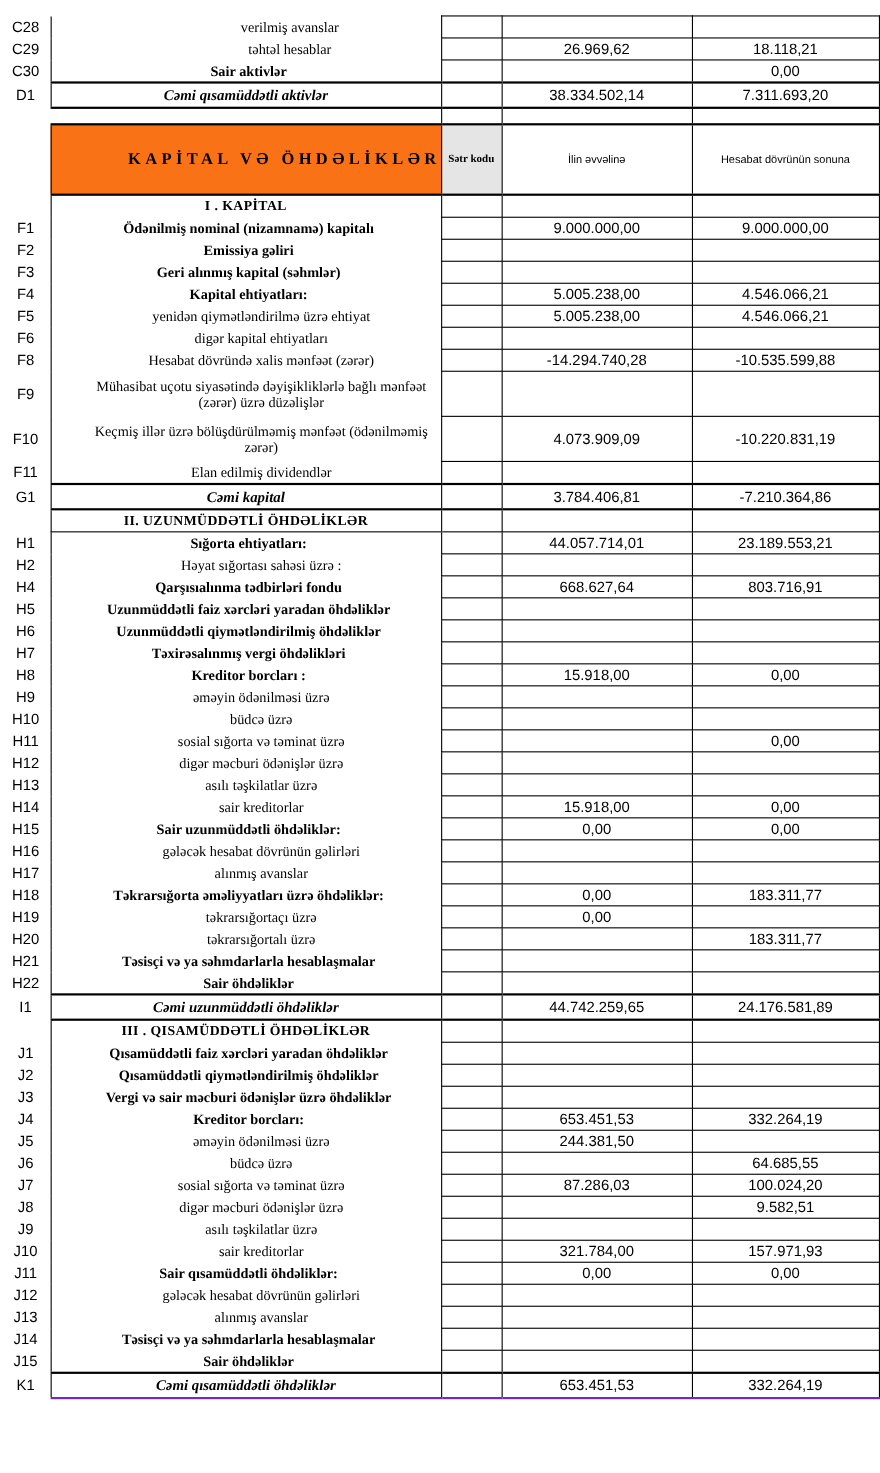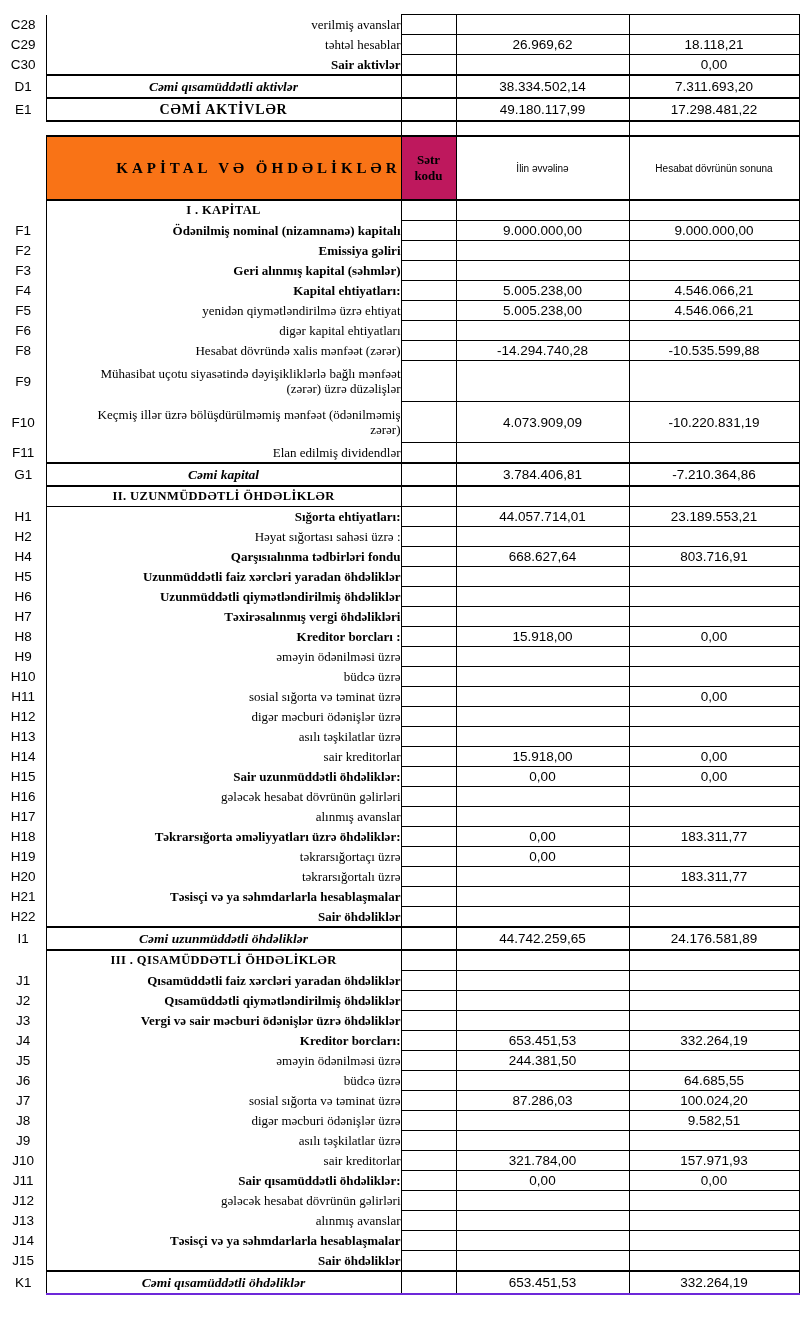--- a/index.html
+++ b/index.html
@@ -17,21 +17,21 @@
   col.c-v2{width:170px;}
 
   td{padding:0;vertical-align:middle;height:19px;line-height:19px;font-size:13px;}
 
   td.code{
     font-family:"Liberation Sans", sans-serif;font-size:13.5px;
     text-align:center;border:none;
   }
   td.label{
     border-left:1px solid #000;
-    font-weight:bold;padding-left:5px;text-align:right;
+    font-weight:bold;padding-left:5px;text-align:center;
   }
   td.label.sub{font-weight:normal;padding-left:28px;}
   td.label.sub2{font-weight:normal;padding-left:80px;}
   td.kod{border:1px solid #000;}
   td.val{
     border:1px solid #000;
     font-family:"Liberation Sans", sans-serif;font-size:13.5px;
     text-align:center;
   }
 
@@ -68,23 +68,23 @@
   }
 
   
   tr.header-row td{height:62px;}
   td.h-title{
     background:#f97316;
     border:1px solid #000;border-top:2px solid #000;border-bottom:2px solid #000;
     text-align:right;font-weight:bold;font-size:15px;letter-spacing:4px;margin-left:43px;
   }
   td.h-kod{
-    background:#be185d;
+    background:#e5e5e5;
     border:1px solid #000;border-top:2px solid #000;border-bottom:2px solid #000;
-    text-align:center;font-weight:bold;font-size:13px;line-height:16px;
+    text-align:center;font-weight:bold;font-size:10px;line-height:16px;
     padding:0 6px;
     margin-left:24px;
   }
   td.h-val{
     border:1px solid #000;border-top:2px solid #000;border-bottom:2px solid #000;
     font-family:"Liberation Sans", sans-serif;font-size:10px;
     text-align:center;line-height:15px;
   }
   tr.r-last td.label, tr.r-last td.kod, tr.r-last td.val{border-bottom:2px solid #6d28d9;}
 </style>
@@ -122,27 +122,20 @@
           <td class="kod"></td>
           <td class="val"></td>
           <td class="val">0,00</td>
         </tr>
         <tr class="r-total">
           <td class="code">D1</td>
           <td class="label">Cəmi qısamüddətli aktivlər</td>
           <td class="kod"></td>
           <td class="val">38.334.502,14</td>
           <td class="val">7.311.693,20</td>
-        </tr>
-        <tr class="r-total r-grand">
-          <td class="code">E1</td>
-          <td class="label">CƏMİ AKTİVLƏR</td>
-          <td class="kod"></td>
-          <td class="val">49.180.117,99</td>
-          <td class="val">17.298.481,22</td>
         </tr>
       </tbody>
     <tbody>
       <tr class="gap-row">
         <td class="code"></td>
         <td class="label"></td>
         <td class="kod"></td>
         <td class="val"></td>
         <td class="val"></td>
       </tr>

